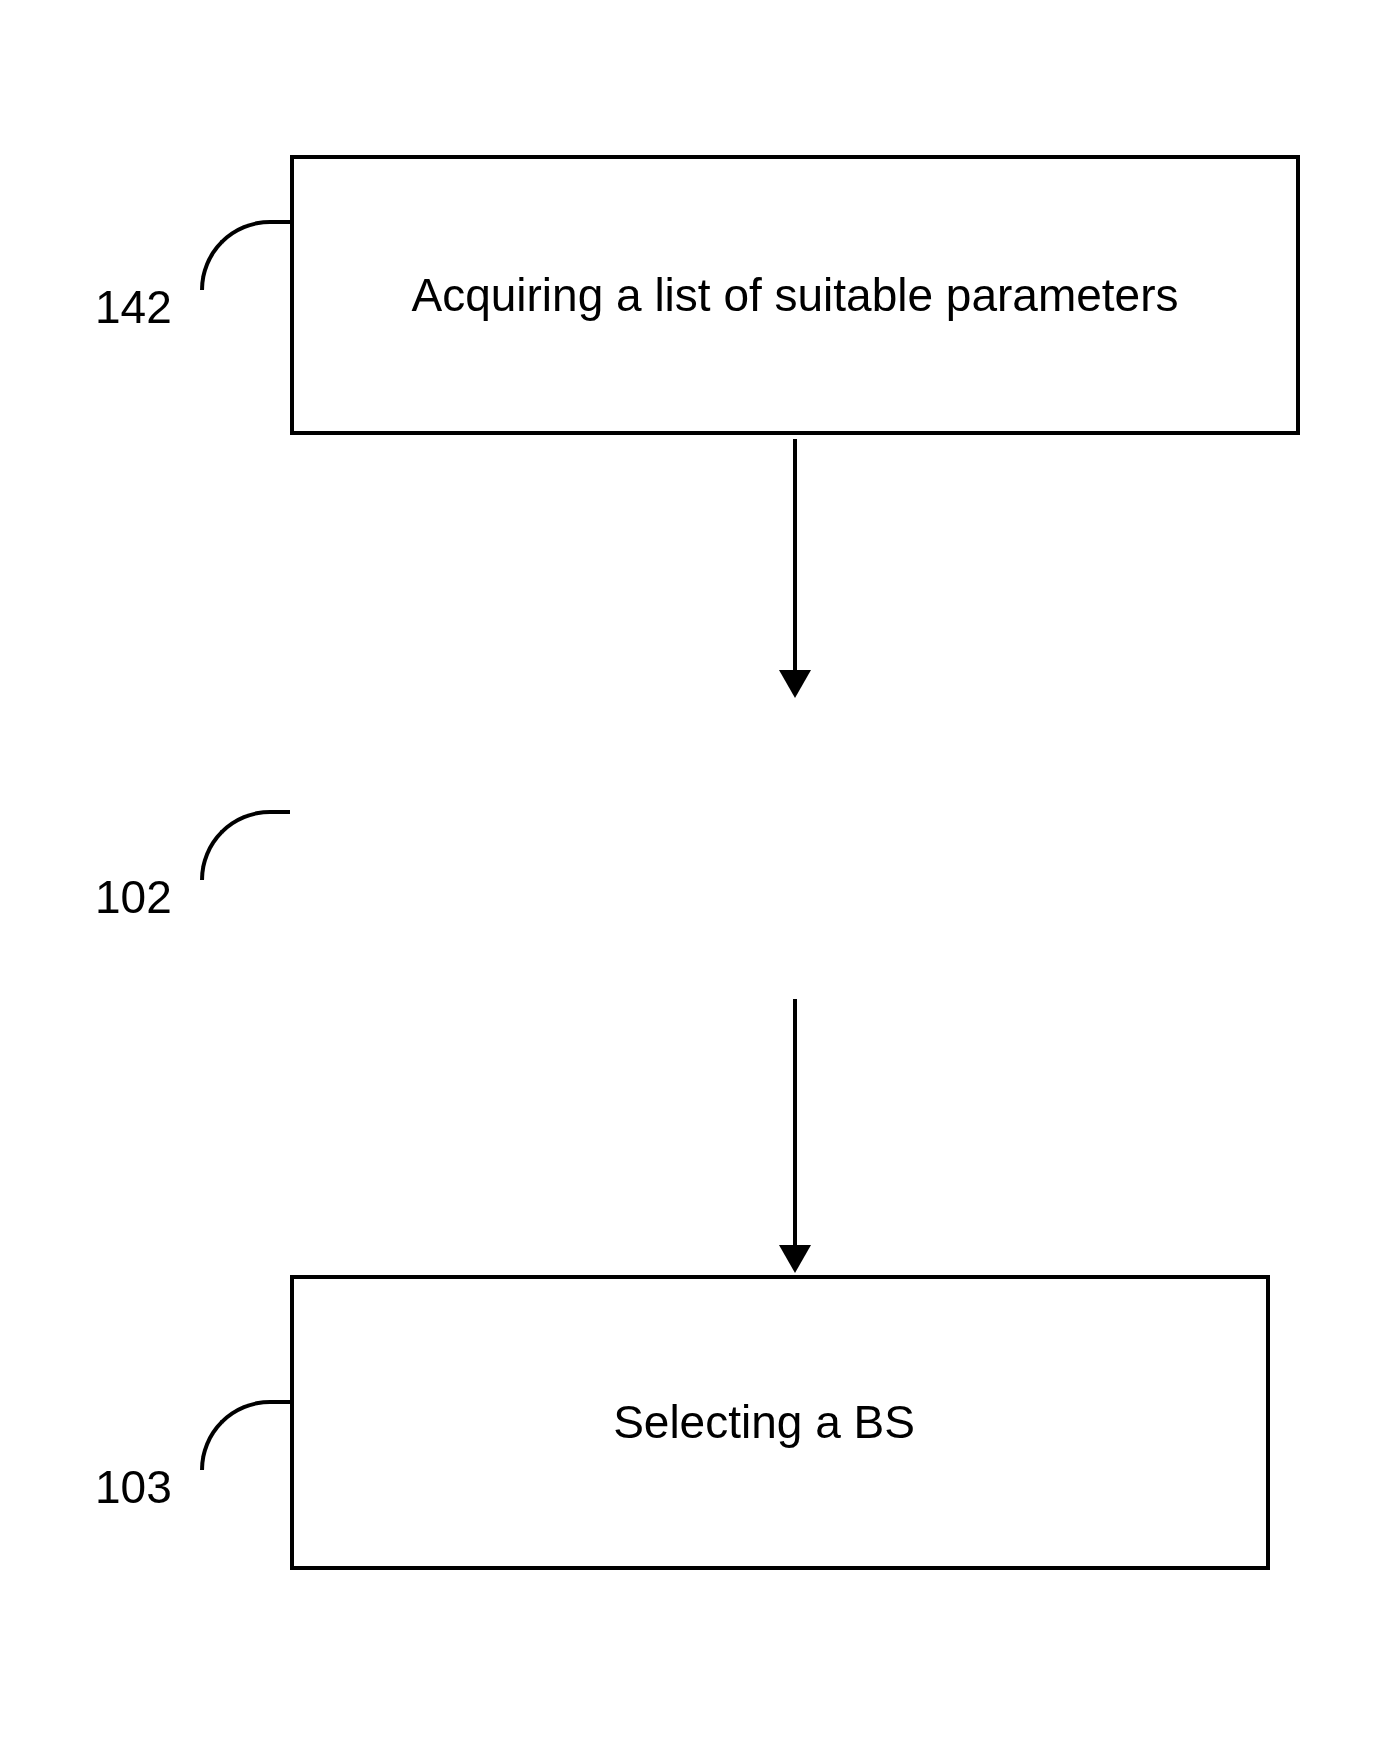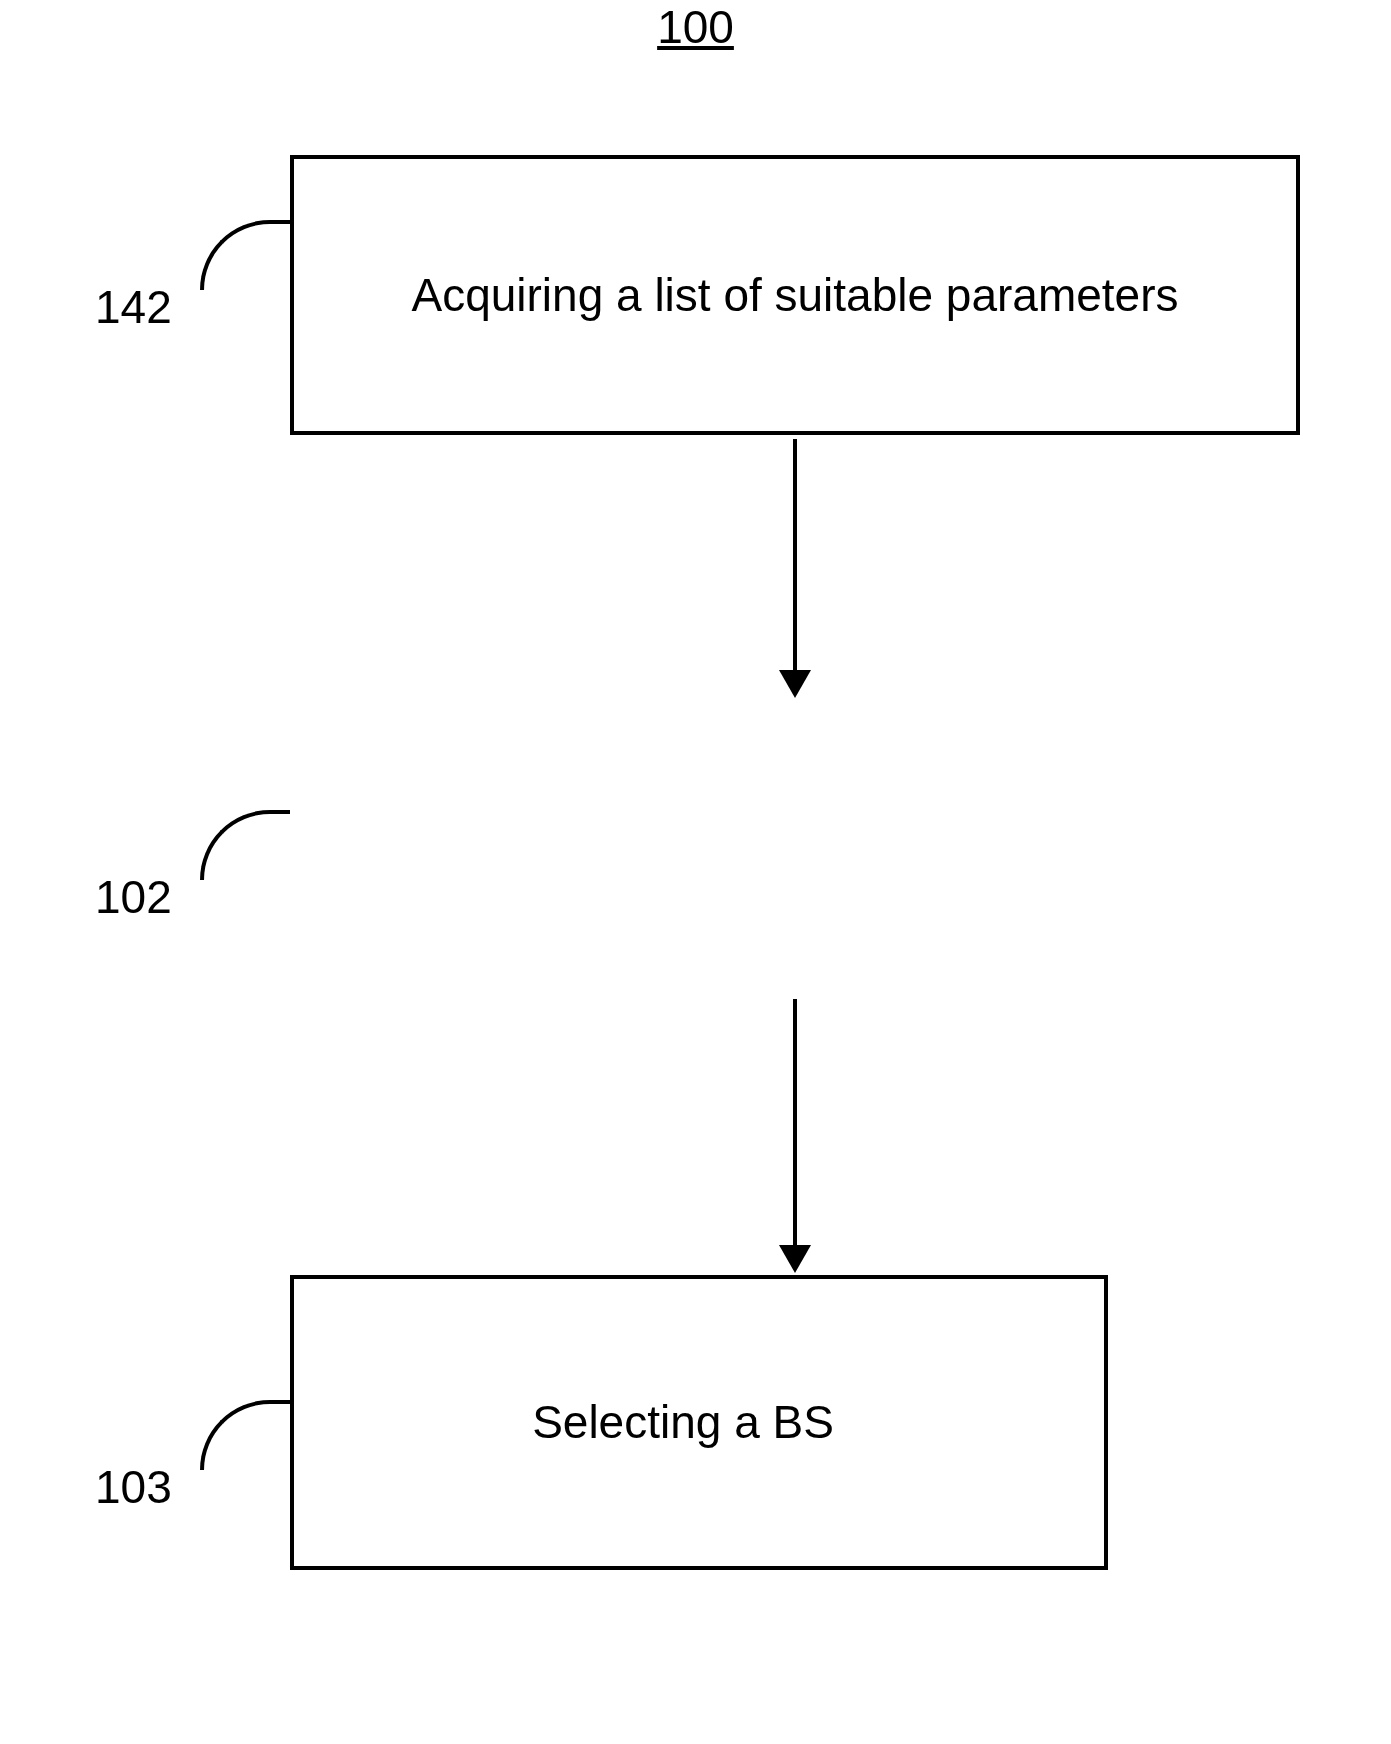--- a/index.html
+++ b/index.html
@@ -64,36 +64,35 @@
     border-left: 16px solid transparent;
     border-right: 16px solid transparent;
     border-top: 28px solid #000;
   }
 </style>
 </head>
 <body>
 
 <div class="canvas">
 
-  <div class="title">100</div>
 
   <div class="box" style="left:290px; top:155px; width:1010px; height:280px;justify-content:center;">
     <span>Acquiring a list of suitable parameters</span>
   </div>
   <div class="leader" style="left:200px; top:220px;"></div>
   <div class="ref-label" style="left:95px; top:280px;">142</div>
 
   <div class="arrow-line" style="left:793px; top:439px; height:235px;"></div>
   <div class="arrow-head" style="left:779px; top:670px;"></div>
 
   <div class="leader" style="left:200px; top:810px;"></div>
   <div class="ref-label" style="left:95px; top:870px;">102</div>
 
   <div class="arrow-line" style="left:793px; top:999px; height:250px;"></div>
   <div class="arrow-head" style="left:779px; top:1245px;"></div>
 
-  <div class="box" style="left:290px; top:1275px; width:818px; height:295px;padding-left:8px;">
+  <div class="box" style="left:290px; top:1275px; width:980px; height:295px;padding-left:8px;">
     <span>Selecting a BS</span>
   </div>
   <div class="leader" style="left:200px; top:1400px;"></div>
   <div class="ref-label" style="left:95px; top:1460px;text-align:center;">103</div>
 
 </div>
 
 </body></html>

